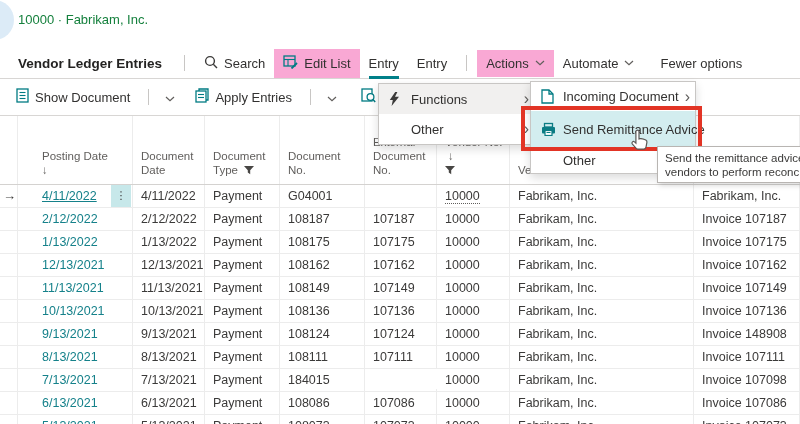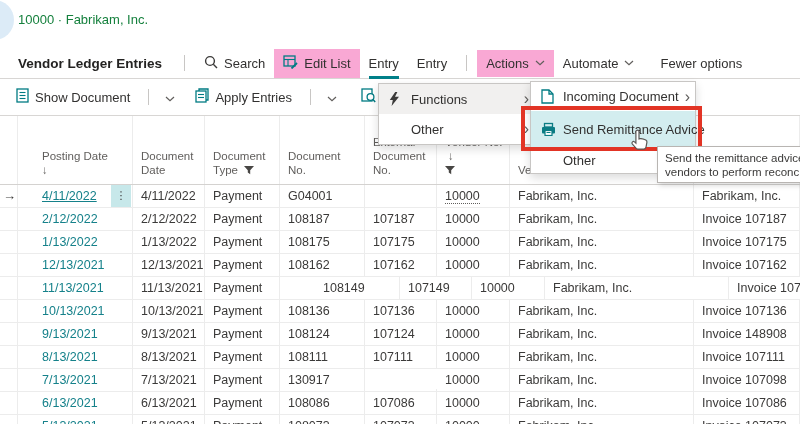--- a/index.html
+++ b/index.html
@@ -260,21 +260,21 @@
           <div class="cell" style="width: 72px; flex: 0 0 72px;">107162</div>
           <div class="cell vendno" style="width: 73px; flex: 0 0 73px;"><span class="vn-text">10000</span></div>
           <div class="cell" style="width: 184px; flex: 0 0 184px;">Fabrikam, Inc.</div>
           <div class="cell" style="width: 106px; flex: 0 0 106px;">Invoice 107162</div>
         </div>
         <div class="row">
           <div class="cell marker" style="width: 18px; flex: 0 0 18px;"></div>
           <div class="cell postdate" style="width: 115px; flex: 0 0 115px;"><span class="pd-text">11/13/2021</span></div>
           <div class="cell" style="width: 72px; flex: 0 0 72px;">11/13/2021</div>
           <div class="cell" style="width: 75px; flex: 0 0 75px;">Payment</div>
-          <div class="cell" style="width: 85px; flex: 0 0 85px; margin-left: 35px;">108149</div>
+          <div class="cell" style="width: 85px; flex: 0 0 85px;">108149</div>
           <div class="cell" style="width: 72px; flex: 0 0 72px;">107149</div>
           <div class="cell vendno" style="width: 73px; flex: 0 0 73px;"><span class="vn-text">10000</span></div>
           <div class="cell" style="width: 184px; flex: 0 0 184px;">Fabrikam, Inc.</div>
           <div class="cell" style="width: 106px; flex: 0 0 106px;">Invoice 107149</div>
         </div>
         <div class="row">
           <div class="cell marker" style="width: 18px; flex: 0 0 18px;"></div>
           <div class="cell postdate" style="width: 115px; flex: 0 0 115px;"><span class="pd-text">10/13/2021</span></div>
           <div class="cell" style="width: 72px; flex: 0 0 72px;">10/13/2021</div>
           <div class="cell" style="width: 75px; flex: 0 0 75px;">Payment</div>
@@ -304,21 +304,21 @@
           <div class="cell" style="width: 72px; flex: 0 0 72px;">107111</div>
           <div class="cell vendno" style="width: 73px; flex: 0 0 73px;"><span class="vn-text">10000</span></div>
           <div class="cell" style="width: 184px; flex: 0 0 184px;">Fabrikam, Inc.</div>
           <div class="cell" style="width: 106px; flex: 0 0 106px;">Invoice 107111</div>
         </div>
         <div class="row">
           <div class="cell marker" style="width: 18px; flex: 0 0 18px;"></div>
           <div class="cell postdate" style="width: 115px; flex: 0 0 115px;"><span class="pd-text">7/13/2021</span></div>
           <div class="cell" style="width: 72px; flex: 0 0 72px;">7/13/2021</div>
           <div class="cell" style="width: 75px; flex: 0 0 75px;">Payment</div>
-          <div class="cell" style="width: 85px; flex: 0 0 85px;">130917</div>
+          <div class="cell" style="width: 85px; flex: 0 0 85px;">184015</div>
           <div class="cell" style="width: 72px; flex: 0 0 72px; margin-top: 20px;">107098</div>
           <div class="cell vendno" style="width: 73px; flex: 0 0 73px;"><span class="vn-text">10000</span></div>
           <div class="cell" style="width: 184px; flex: 0 0 184px;">Fabrikam, Inc.</div>
           <div class="cell" style="width: 106px; flex: 0 0 106px;">Invoice 107098</div>
         </div>
         <div class="row">
           <div class="cell marker" style="width: 18px; flex: 0 0 18px;"></div>
           <div class="cell postdate" style="width: 115px; flex: 0 0 115px;"><span class="pd-text">6/13/2021</span></div>
           <div class="cell" style="width: 72px; flex: 0 0 72px;">6/13/2021</div>
           <div class="cell" style="width: 75px; flex: 0 0 75px;">Payment</div>

